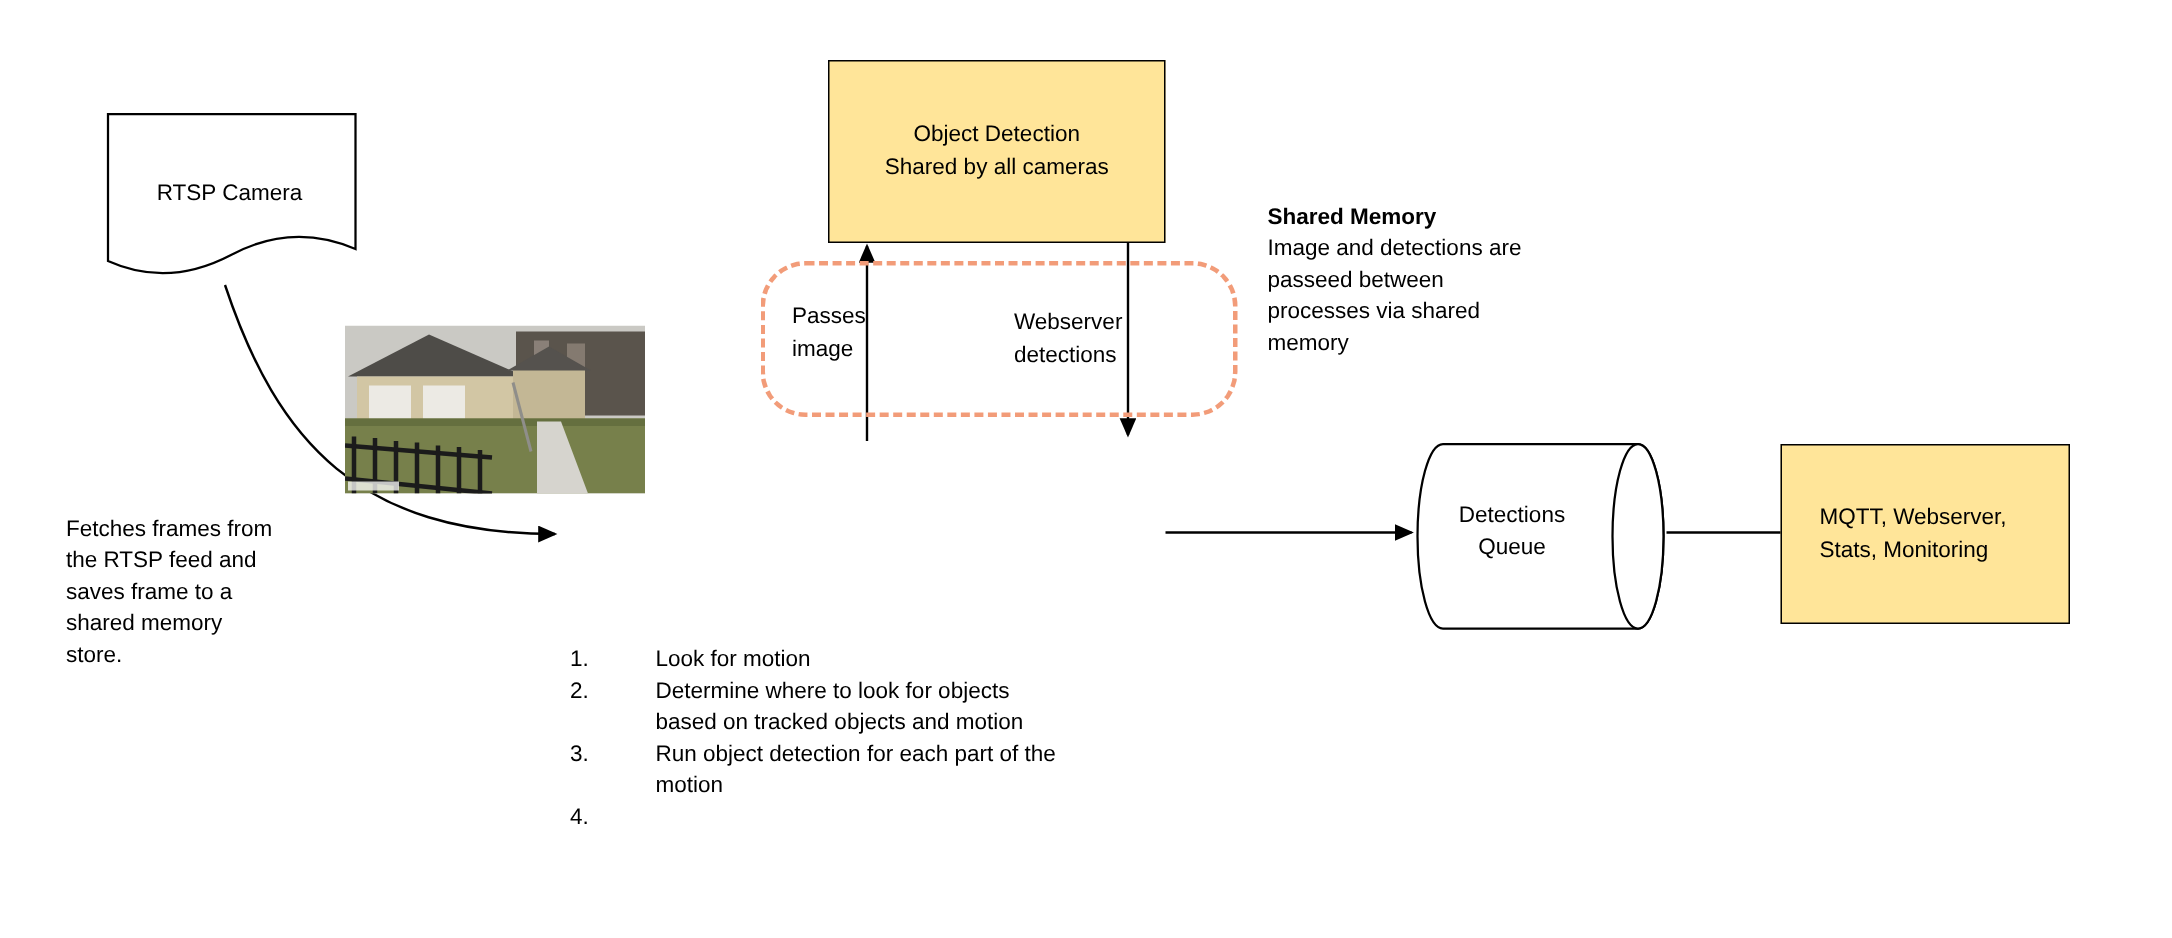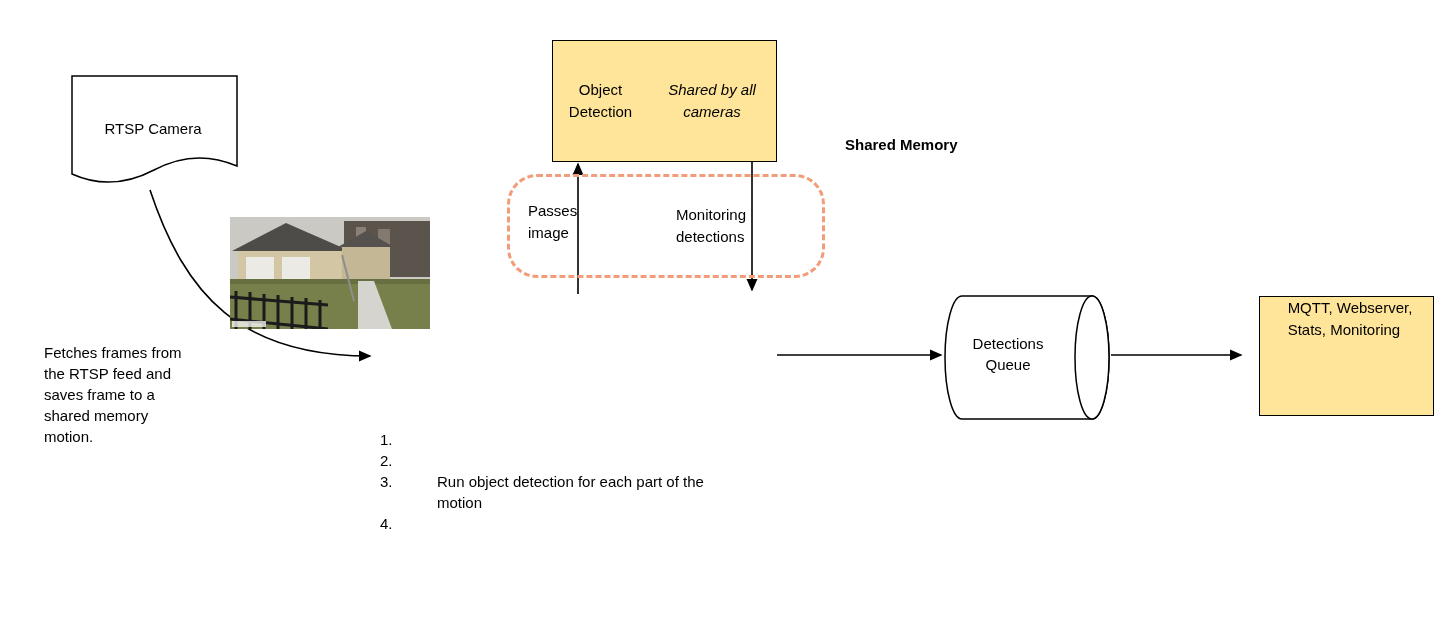--- a/index.html
+++ b/index.html
@@ -1,24 +1,24 @@
 <!DOCTYPE html>
 <html><head>
 <meta charset="utf-8">
 <style>
   html,body{margin:0;padding:0}
   body{font-family:"Liberation Sans",sans-serif;background:#fff}
   #canvas{position:relative;width:1448px;height:625px;background:#ffffff;font-size:15px;color:#000;overflow:hidden}
   svg.overlay{position:absolute;left:0;top:0;z-index:1}
   .prelines{white-space:pre-line}
-  .node{position:absolute;background:#ffe599;border:1px solid #000;z-index:2;display:flex;flex-direction:row;align-items:center;justify-content:center;text-align:center;line-height:22px}
+  .node{position:absolute;background:#ffe599;border:1px solid #000;z-index:2;display:flex;flex-direction:column;align-items:center;justify-content:center;text-align:center;line-height:22px}
   #object-detection-box{left:552px;top:40px;width:223px;height:120px}
   #camera-n-box{left:375px;top:295px;width:400px;height:120px}
-  #mqtt-box{left:1259px;top:296px;width:166px;height:118px;align-items:flex-start;justify-content:center;text-align:left;padding-left:7px}
-  .italic{font-style:italic}
+  #mqtt-box{left:1187px;top:296px;width:166px;height:118px;align-items:flex-start;justify-content:center;text-align:left;padding-left:25px}
+  .italic{}
   .bold{font-weight:bold}
   #dashed-region{position:absolute;left:507px;top:174px;width:312px;height:98px;border:3px dashed #f29c79;border-radius:30px;z-index:1}
   .floating-label{position:absolute;z-index:2;line-height:22px}
   #rtsp-label{left:72px;top:118px;width:162px;text-align:center;z-index:2}
   #passes-label{left:528px;top:200px}
   #retrieves-label{left:676px;top:204px}
   #queue-label{left:952px;top:333px;width:112px;text-align:center;line-height:21px}
   .note{position:absolute;line-height:21px;z-index:3}
   #fetch-note{left:44px;top:342px;width:190px}
   #shared-memory-note{left:845px;top:134px;width:215px}
@@ -61,25 +61,29 @@
 
   <div id="rtsp-label" class="floating-label">RTSP Camera</div>
 
   <div id="object-detection-box" class="node">
     <div>Object Detection</div>
     <div class="italic">Shared by all cameras</div>
   </div>
 
   <div id="passes-label" class="floating-label prelines">Passes
 image</div>
-  <div id="retrieves-label" class="floating-label prelines">Monitoring
+  <div id="retrieves-label" class="floating-label prelines">Webserver
 detections</div>
 
   <div id="shared-memory-note" class="note">
     <div class="bold">Shared Memory</div>
+    <div class="prelines">Image and detections are
+passeed between
+processes via shared
+memory</div>
   </div>
 
 
   <div id="camera-photo">
     <svg width="200" height="112" viewBox="0 0 200 112">
       <rect width="200" height="112" fill="#cac9c4"></rect>
       <rect x="114" y="4" width="86" height="56" fill="#5a544c"></rect>
       <rect x="126" y="10" width="10" height="14" fill="#8a8078"></rect>
       <rect x="148" y="12" width="12" height="16" fill="#847a70"></rect>
       <polygon points="2,34 56,6 120,34" fill="#4e4c48"></polygon>
@@ -104,28 +108,31 @@
         <line x1="90" y1="83" x2="90" y2="112"></line>
       </g>
       <rect x="2" y="104" width="34" height="6" fill="#ffffff" opacity="0.75"></rect>
     </svg>
   </div>
 
   <div id="fetch-note" class="note prelines">Fetches frames from
 the RTSP feed and
 saves frame to a
 shared memory
-motion.</div>
+store.</div>
 
   <div id="steps">
     <div class="step">
       <span class="num">1.</span>
+      <span class="txt prelines">Look for motion</span>
     </div>
     <div class="step">
       <span class="num">2.</span>
+      <span class="txt prelines">Determine where to look for objects
+based on tracked objects and motion</span>
     </div>
     <div class="step">
       <span class="num">3.</span>
       <span class="txt prelines">Run object detection for each part of the
 motion</span>
     </div>
     <div class="step">
       <span class="num">4.</span>
     </div>
   </div>

